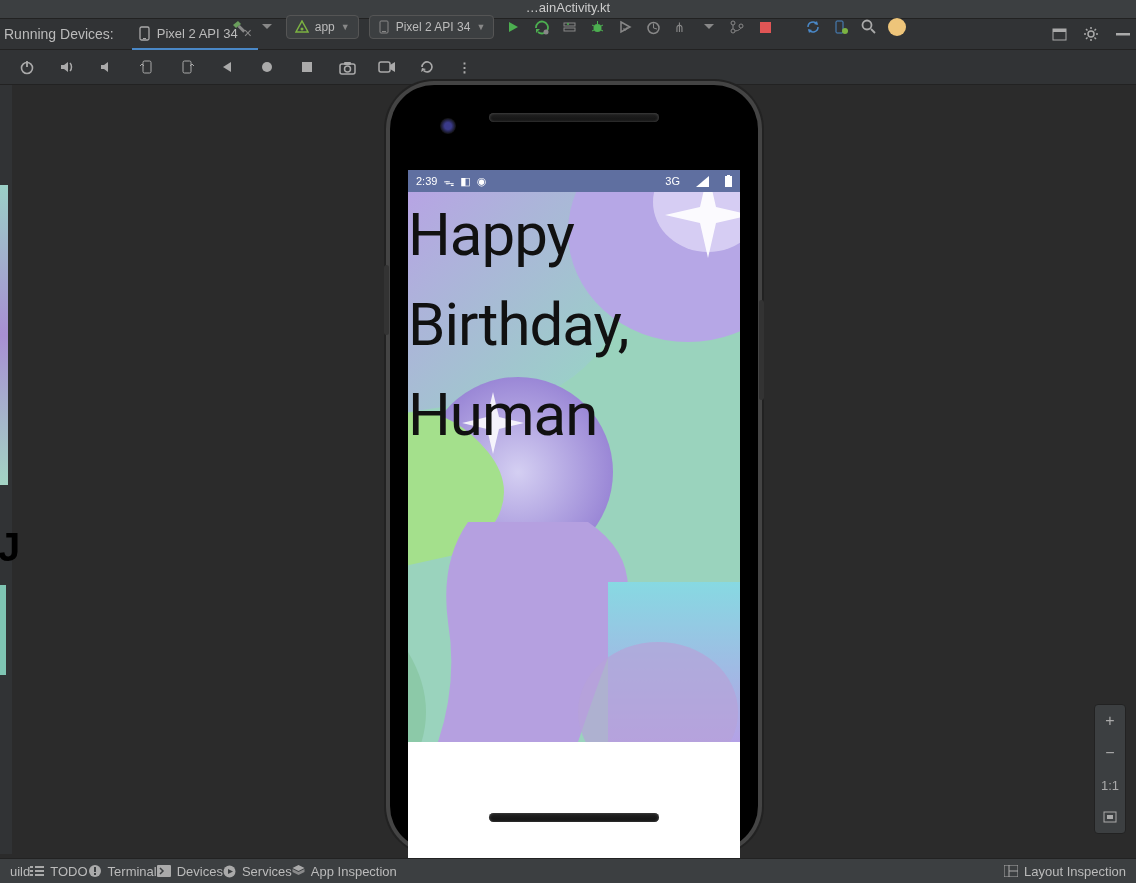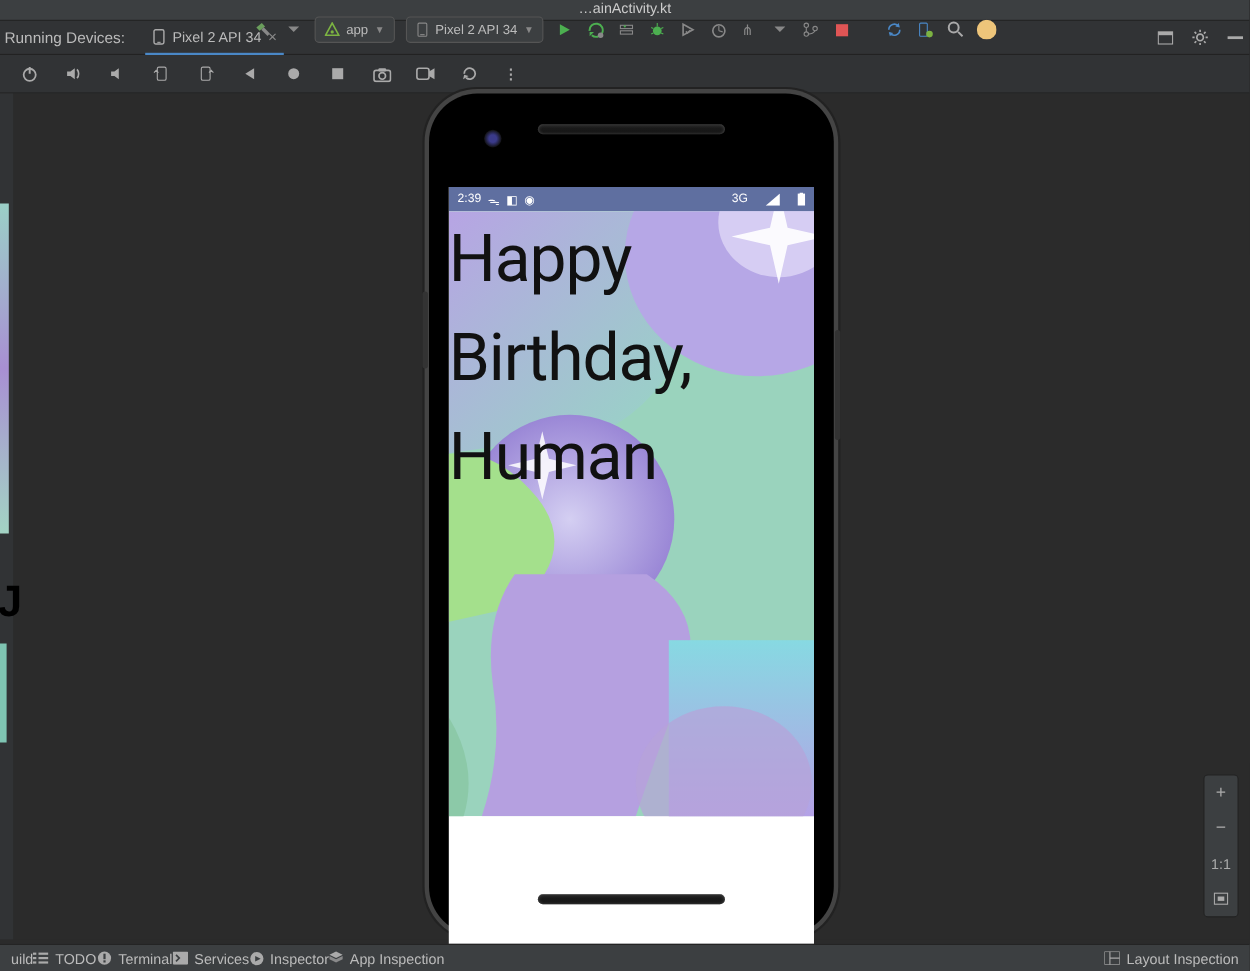--- a/index.html
+++ b/index.html
@@ -381,28 +381,28 @@
           <rect x="6" y="3" width="2" height="5" fill="#3c3f41"></rect>
           <rect x="6" y="9" width="2" height="2" fill="#3c3f41"></rect>
         </svg>
       <span>Terminal</span>
     </span>
     <span class="item">
       <svg width="14" height="12">
           <rect x="0" y="0" width="14" height="12" rx="1" fill="#aaa"></rect>
           <path d="M3 3l3 3-3 3" fill="none" stroke="#3c3f41" stroke-width="1.5"></path>
         </svg>
-      <span>Services</span>
+      <span>Devices</span>
     </span>
     <span class="item">
       <svg width="13" height="13">
           <circle cx="6.5" cy="6.5" r="6" fill="#aaa"></circle>
           <path d="M5 4l5 2.5L5 9z" fill="#3c3f41"></path>
         </svg>
-      <span>Inspector</span>
+      <span>Services</span>
     </span>
     <span class="item">
       <svg width="13" height="14">
           <path d="M6.5 1l6 3-6 3-6-3z" fill="#aaa"></path>
           <path d="M6.5 8l6-3v3l-6 3-6-3v-3z" fill="#aaa" opacity="0.7"></path>
         </svg>
       <span>App Inspection</span>
     </span>
   </div>
   <div class="group">

